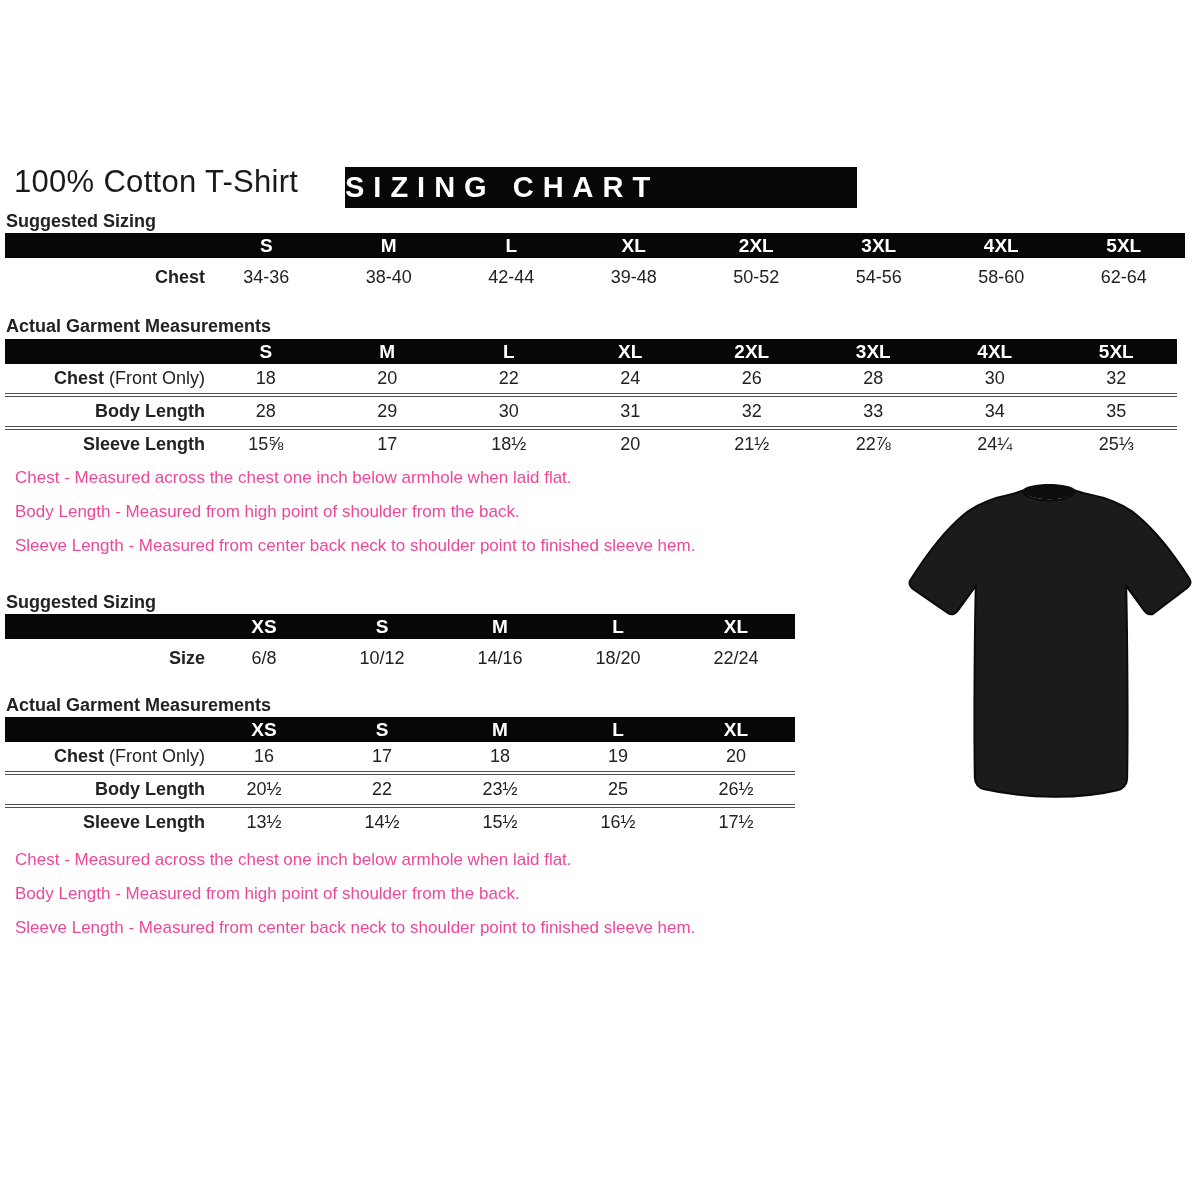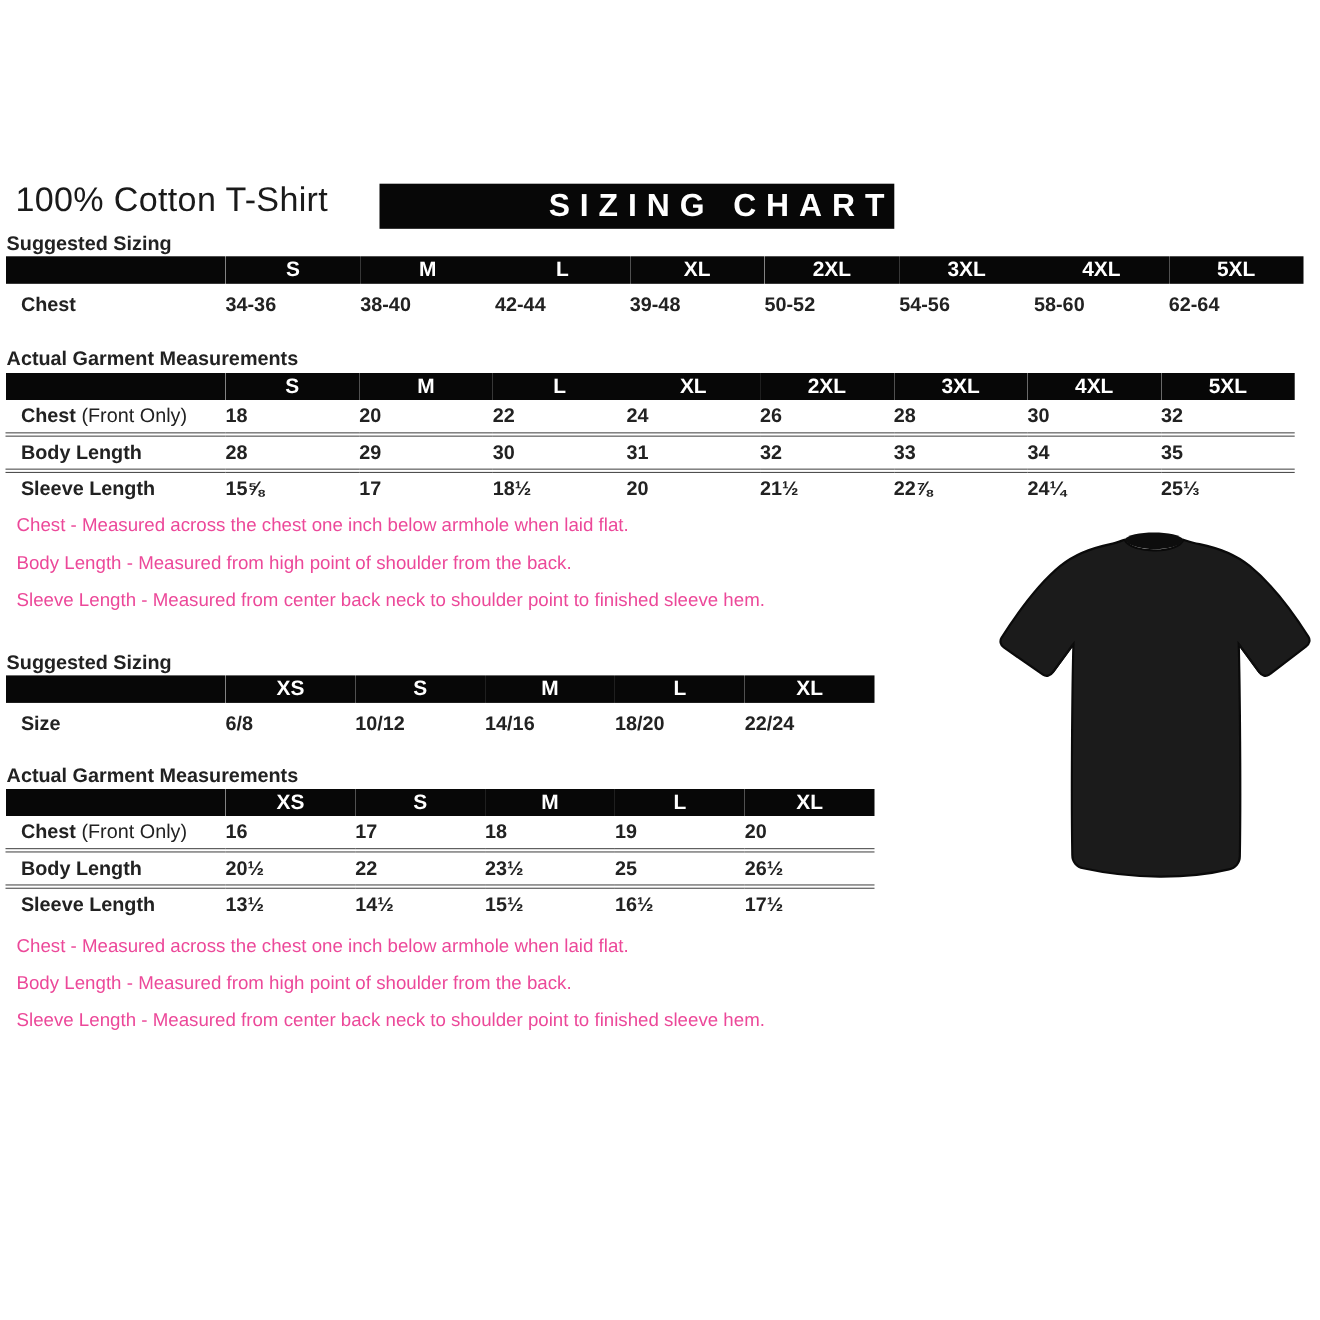--- a/index.html
+++ b/index.html
@@ -1,31 +1,31 @@
 <!DOCTYPE html>
 <html><head>
 <meta charset="utf-8">
 <style>
   html,body{margin:0;padding:0;background:#ffffff;}
   body{width:1200px;height:1200px;font-family:"Liberation Sans",sans-serif;color:#1a1a1a;
        -webkit-font-smoothing:antialiased;}
   .page{position:relative;width:1200px;height:1200px;background:#fff;overflow:hidden;}
 
   .title{position:absolute;left:14px;top:164px;font-size:31px;font-weight:400;letter-spacing:.3px;}
-  .banner{position:absolute;left:345px;top:167px;width:468px;height:41px;background:#070707;
-          color:#fff;font-weight:700;font-size:29px;letter-spacing:9px;text-align:right;
+  .banner{position:absolute;left:345px;top:167px;width:512px;height:41px;background:#070707;
+          color:#fff;font-weight:700;font-size:29px;letter-spacing:9px;text-align:left;
           line-height:41px;box-sizing:border-box;}
   .section-label{position:absolute;left:6px;font-size:18px;font-weight:700;color:#222;}
   .youth-title{position:absolute;left:4px;top:545px;font-size:28px;font-weight:700;}
 
   table.tbl{position:absolute;border-collapse:collapse;table-layout:fixed;font-size:18px;color:#222;}
   .tbl th{background:#070707;color:#fff;font-weight:700;font-size:19px;height:25px;padding:0;
           text-align:center;overflow:hidden;}
-  .tbl td{text-align:left;vertical-align:middle;padding:0;font-weight:bold;}
-  .tbl td.lbl{text-align:left;padding-left:14px;font-weight:700;white-space:nowrap;}
+  .tbl td{text-align:center;vertical-align:middle;padding:0;}
+  .tbl td.lbl{text-align:right;padding-left:14px;font-weight:700;white-space:nowrap;}
   .tbl td.lbl .note{font-weight:400;}
   .row-tall td{height:38px;}
   .row-med td{height:29px;}
   .divided tbody tr + tr td{border-top:4px double #4f4f4f;}
 
   .notes{position:absolute;left:15px;font-size:17px;color:#ec4899;}
   .notes div{height:34px;line-height:34px;white-space:nowrap;}
 
   .tee{position:absolute;left:890px;top:463px;width:318px;height:356px;}
 </style>

